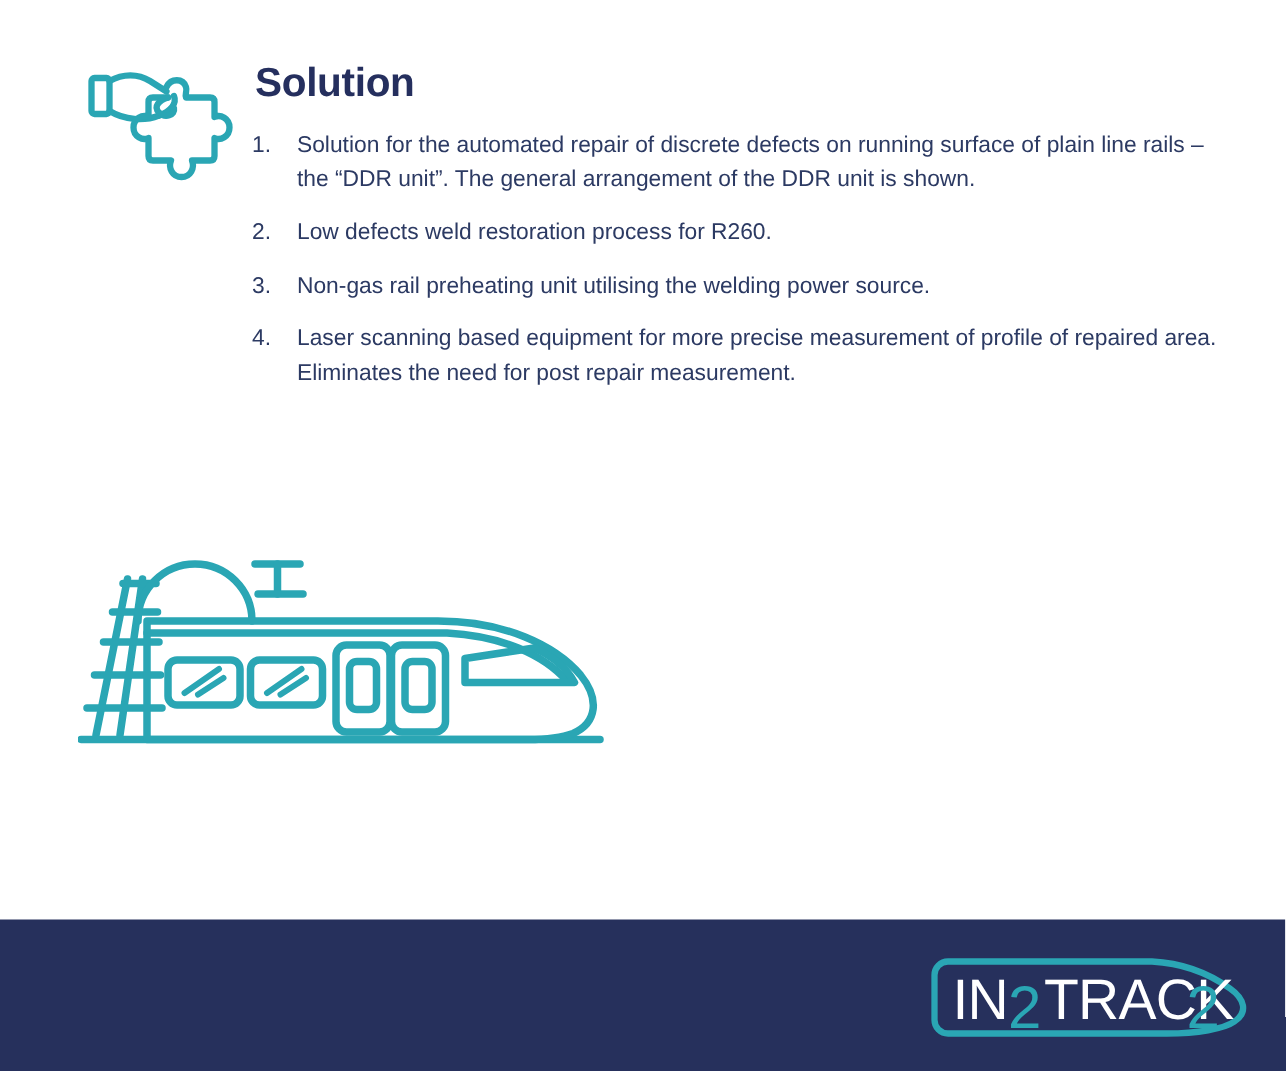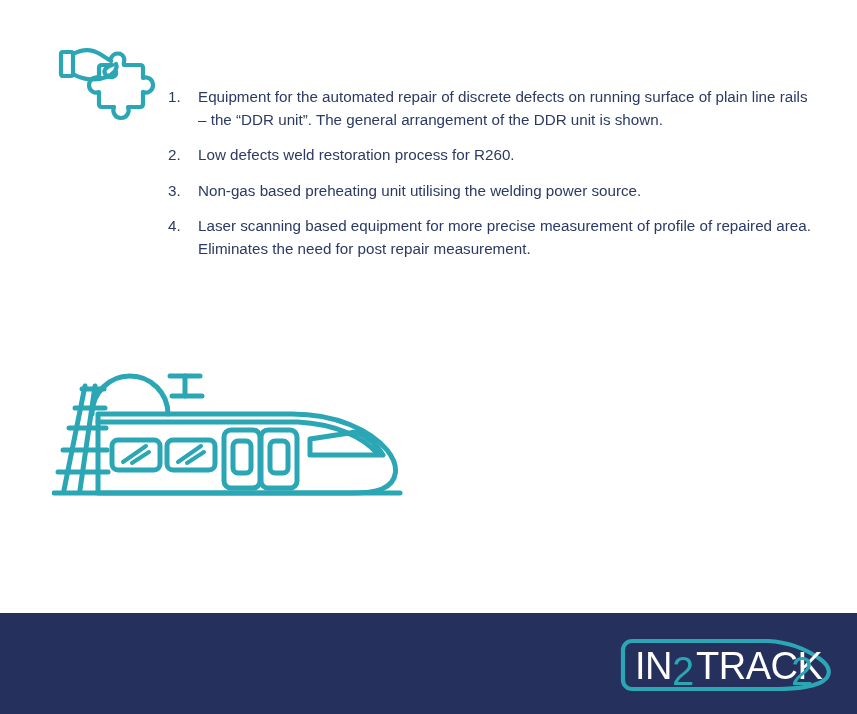--- a/index.html
+++ b/index.html
@@ -126,36 +126,37 @@
                C39 58 33 55 33 49
                C33 43 39 40 43 42
                L43 32
                C43 30 44 29 46 29
                L56 29"></path>
 
       <path d="M56 29 C50 31 46 35 50 39 C54 43 61 41 60 36"></path>
     </svg>
   </div>
 
+  <div id="page-title">Solution</div>
 
   <div id="solution-list">
 
     <div class="list-item">
       <div class="list-num">1.</div>
-      <div class="list-text">Equipment for the automated repair of discrete defects on running surface of plain line rails – the “DDR unit”. The general arrangement of the DDR unit is shown.</div>
+      <div class="list-text">Solution for the automated repair of discrete defects on running surface of plain line rails – the “DDR unit”. The general arrangement of the DDR unit is shown.</div>
     </div>
 
     <div class="list-item">
       <div class="list-num">2.</div>
       <div class="list-text">Low defects weld restoration process for R260.</div>
     </div>
 
     <div class="list-item">
       <div class="list-num">3.</div>
-      <div class="list-text">Non-gas based preheating unit utilising the welding power source.</div>
+      <div class="list-text">Non-gas rail preheating unit utilising the welding power source.</div>
     </div>
 
     <div class="list-item">
       <div class="list-num">4.</div>
       <div class="list-text">Laser scanning based equipment for more precise measurement of profile of repaired area. Eliminates the need for post repair measurement.</div>
     </div>
 
   </div>
 
   <div id="train-illustration">

